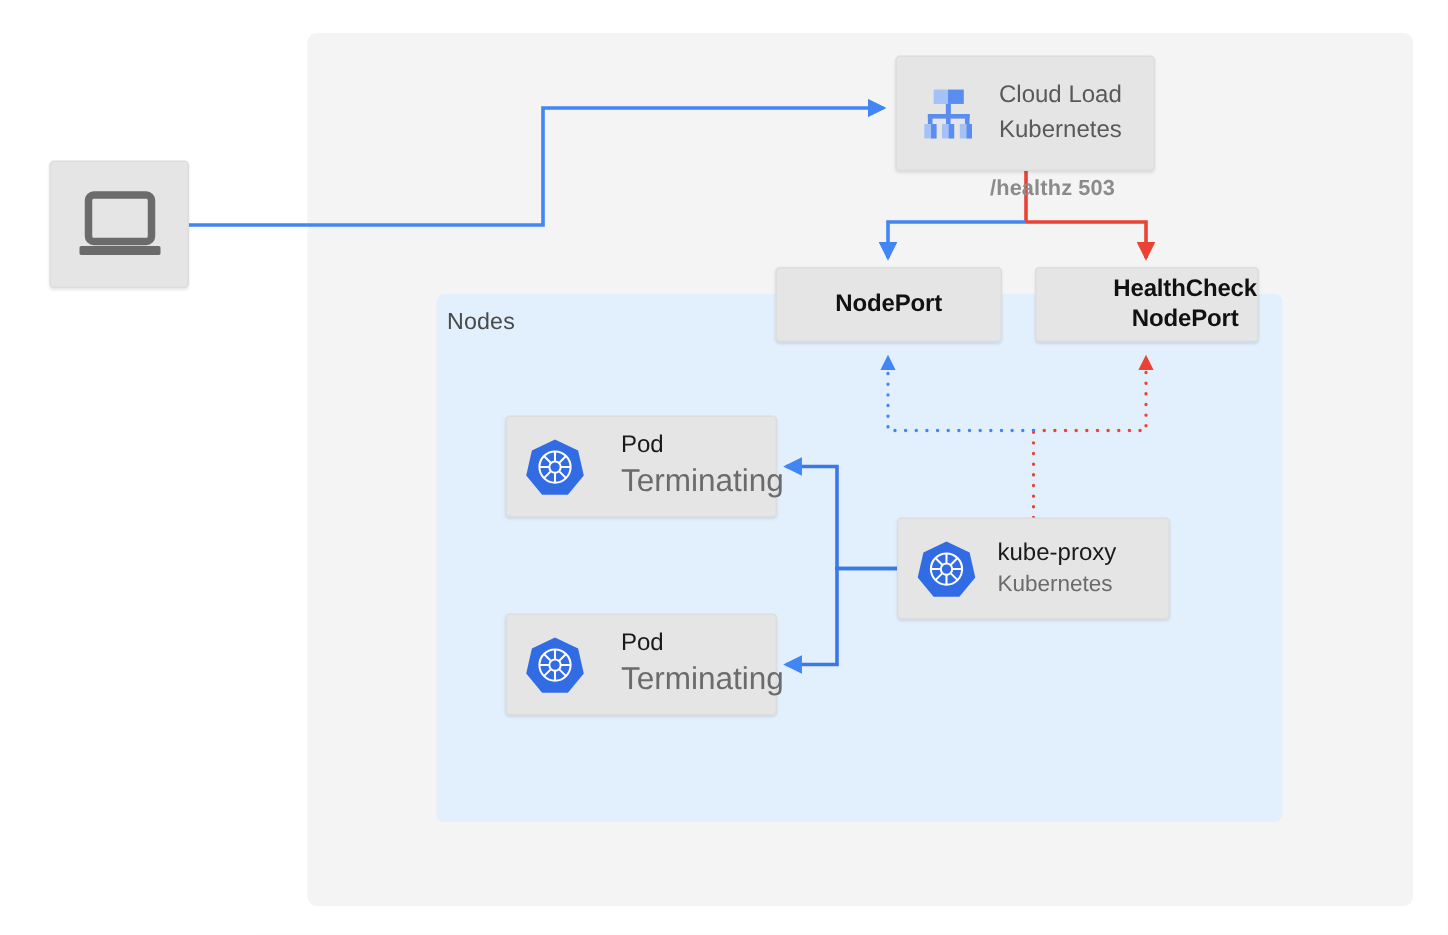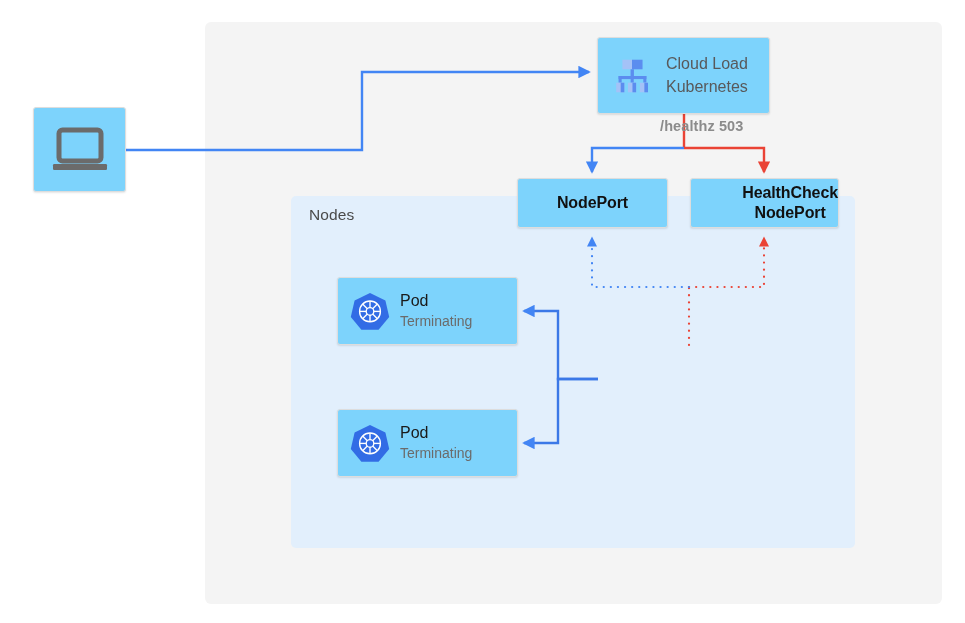--- a/index.html
+++ b/index.html
@@ -32,30 +32,30 @@
     position: absolute;
     left: 291px;
     top: 196px;
     width: 564px;
     height: 352px;
     background: #e2effc;
     border-radius: 5px;
   }
   .panel-nodes-label {
     position: absolute;
-    left: 309px;
+    left: 298px;
     top: 206px;
     font-size: 15.5px;
     color: #4a4a4a;
     letter-spacing: 0.1px;
   }
   
   .card {
     position: absolute;
-    background: #7dd3fc;
+    background: #e5e5e5;
     border: 1px solid #dddddd;
     border-radius: 3px;
     box-sizing: border-box;
     box-shadow: 0 1px 2px rgba(0,0,0,0.10);
   }
   
   .client-card {
     left: 33px;
     top: 107px;
     width: 93px;
@@ -121,28 +121,28 @@
     align-items: center;
     padding-left: 12px;
   }
   .pod-card.pod-1 { top: 277px; }
   .pod-card.pod-2 { top: 409px; }
   .kube-icon {
     width: 40px;
     height: 40px;
     flex: 0 0 40px;
   }
-  .pod-text { margin-left: 10px; }
+  .pod-text { margin-left: 24px; }
   .pod-title {
     font-size: 16px;
     color: #1a1a1a;
     line-height: 1.28;
   }
   .pod-sub {
-    font-size: 14px;
+    font-size: 21px;
     color: #6b6b6b;
     line-height: 1.28;
     margin-top: 1px;
   }
   
   .kubeproxy-card {
     left: 598px;
     top: 345px;
     width: 182px;
     height: 68px;
@@ -310,14 +310,35 @@
         <line x1="68.4" y1="32.6" x2="56.7" y2="44.3"></line>
         <line x1="43.3" y1="57.7" x2="31.6" y2="69.4"></line>
       </g>
     </svg>
     <div class="pod-text">
       <div class="pod-title">Pod</div>
       <div class="pod-sub">Terminating</div>
     </div>
   </div>
 
+  <div class="card kubeproxy-card">
+    <svg class="kube-icon" viewBox="0 0 100 100">
+      <polygon points="50,5 88.5,23.5 98,65 71.5,97 28.5,97 2,65 11.5,23.5" fill="#326ce5"></polygon>
+      <g fill="none" stroke="#ffffff" stroke-width="3.4">
+        <circle cx="50" cy="51" r="26"></circle>
+        <circle cx="50" cy="51" r="9.5"></circle>
+        <line x1="50" y1="25" x2="50" y2="41.5"></line>
+        <line x1="50" y1="60.5" x2="50" y2="77"></line>
+        <line x1="24" y1="51" x2="40.5" y2="51"></line>
+        <line x1="59.5" y1="51" x2="76" y2="51"></line>
+        <line x1="31.6" y1="32.6" x2="43.3" y2="44.3"></line>
+        <line x1="56.7" y1="57.7" x2="68.4" y2="69.4"></line>
+        <line x1="68.4" y1="32.6" x2="56.7" y2="44.3"></line>
+        <line x1="43.3" y1="57.7" x2="31.6" y2="69.4"></line>
+      </g>
+    </svg>
+    <div class="kp-text">
+      <div class="kp-title">kube-proxy</div>
+      <div class="kp-sub">Kubernetes</div>
+    </div>
+  </div>
 
 </div>
 
 </body></html>

